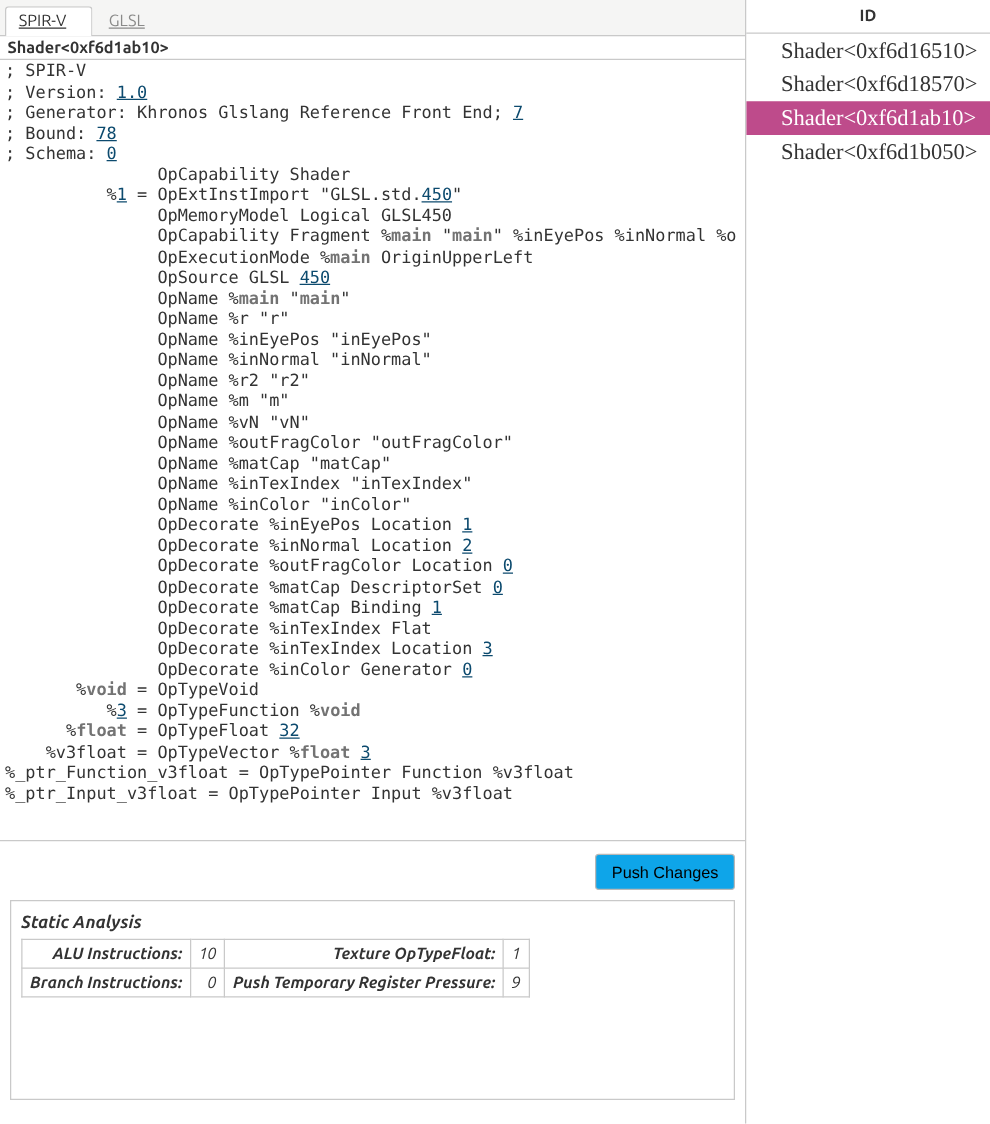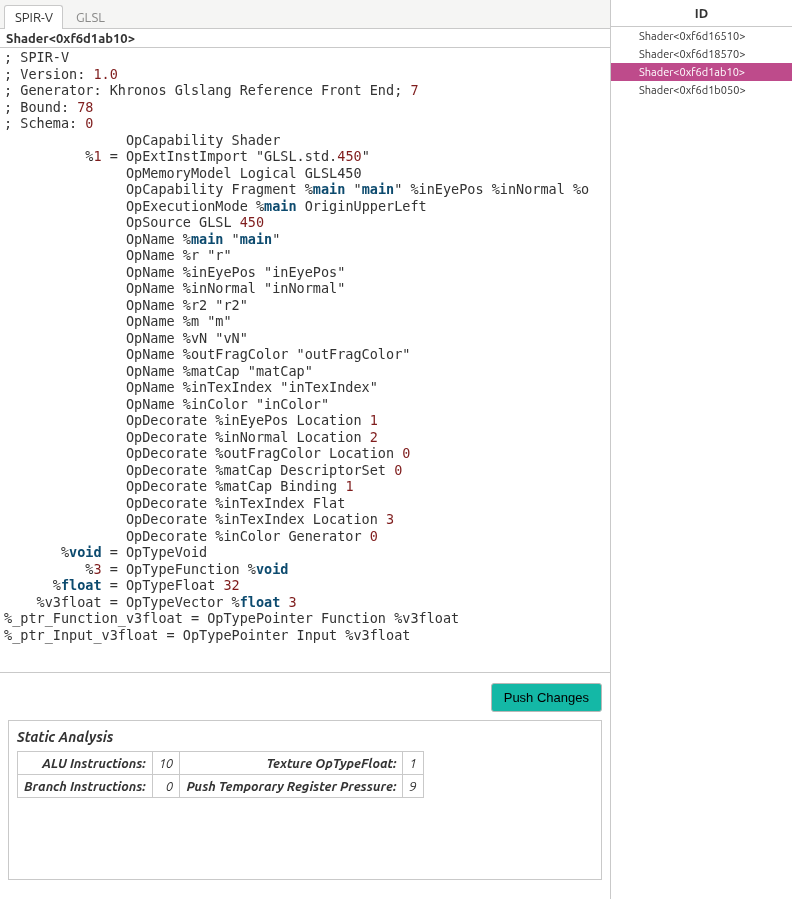--- a/index.html
+++ b/index.html
@@ -13,29 +13,30 @@
     height: 899px;
     overflow: hidden;
   }
   .root { display: flex; height: 100%; }
   .left-pane { width: 611px; border-right: 1px solid #c9c9c9; display: flex; flex-direction: column; }
   .right-pane { flex: 1; display: flex; flex-direction: column; }
 
   
   .tabs { display: flex; padding: 4px 4px 0 4px; background: #f5f5f4; border-bottom: 1px solid #c9c9c9; gap: 2px; }
   .tab {
-    padding: 4px 9px 5px 10px;
+    padding: 4px 20px 5px 10px;
     font-size: 13px;
     color: #8a8a89;
     border: 1px solid transparent;
     border-bottom: none;
     cursor: pointer;
     position: relative;
     top: 1px;
     border-radius: 3px 3px 0 0;
+    text-decoration: underline;
   }
   .tab.active {
     color: #333;
     background: #fff;
     border-color: #c9c9c9;
   }
 
   
   .shader-title {
     font-weight: bold;
@@ -53,36 +54,36 @@
     height: 625px;
     width: 100%;
   }
   .code {
     font-family: "DejaVu Sans Mono", "Courier New", monospace;
     font-size: 13.5px;
     line-height: 16.5px;
     white-space: pre;
     padding: 1px 4px 4px 4px;
   }
-  .c-num { color: #7f1d1d; }
-  .c-kw { font-weight: bold; color: #0c4a6e; }
+  .c-num { color: #0c4a6e; text-decoration: underline; }
+  .c-kw { font-weight: bold; color: #737373; }
 
   
   .code-wrap::-webkit-scrollbar { height: 10px; width: 12px; }
   .code-wrap::-webkit-scrollbar-track { background: #eee; }
   .code-wrap::-webkit-scrollbar-thumb { background: #bdbdbd; border-radius: 5px; }
 
   
   .button-row { display: flex; justify-content: flex-end; padding: 10px 8px 8px 8px; }
   .btn {
     padding: 6px 12px;
     font-size: 13px;
     border: 1px solid #b8b8b7;
     border-radius: 3px;
-    background: #14b8a6;
+    background: #0ea5e9;
     cursor: pointer;
   }
 
   
   .panel {
     margin: 0 8px 8px 8px;
     border: 1px solid #c9c9c9;
     padding: 8px 8px 8px 8px;
     height: 160px;
     font-style: italic;
@@ -102,22 +103,23 @@
   .side-header {
     font-weight: bold;
     font-size: 13px;
     padding: 6px 10px 6px 10px;
     border-bottom: 1px solid #c9c9c9;
     text-align: center;
   }
   .id-list { overflow: auto; }
   .id-item {
     padding: 3px 10px 3px 28px;
-    font-size: 11px;
+    font-size: 18px;
     cursor: pointer;
+    font-family: Liberation Serif, serif;
   }
   .id-item.selected {
     background: #be4b8b;
     color: #fff;
   }
 </style>
 </head>
 <body>
 
 <div class="root">

